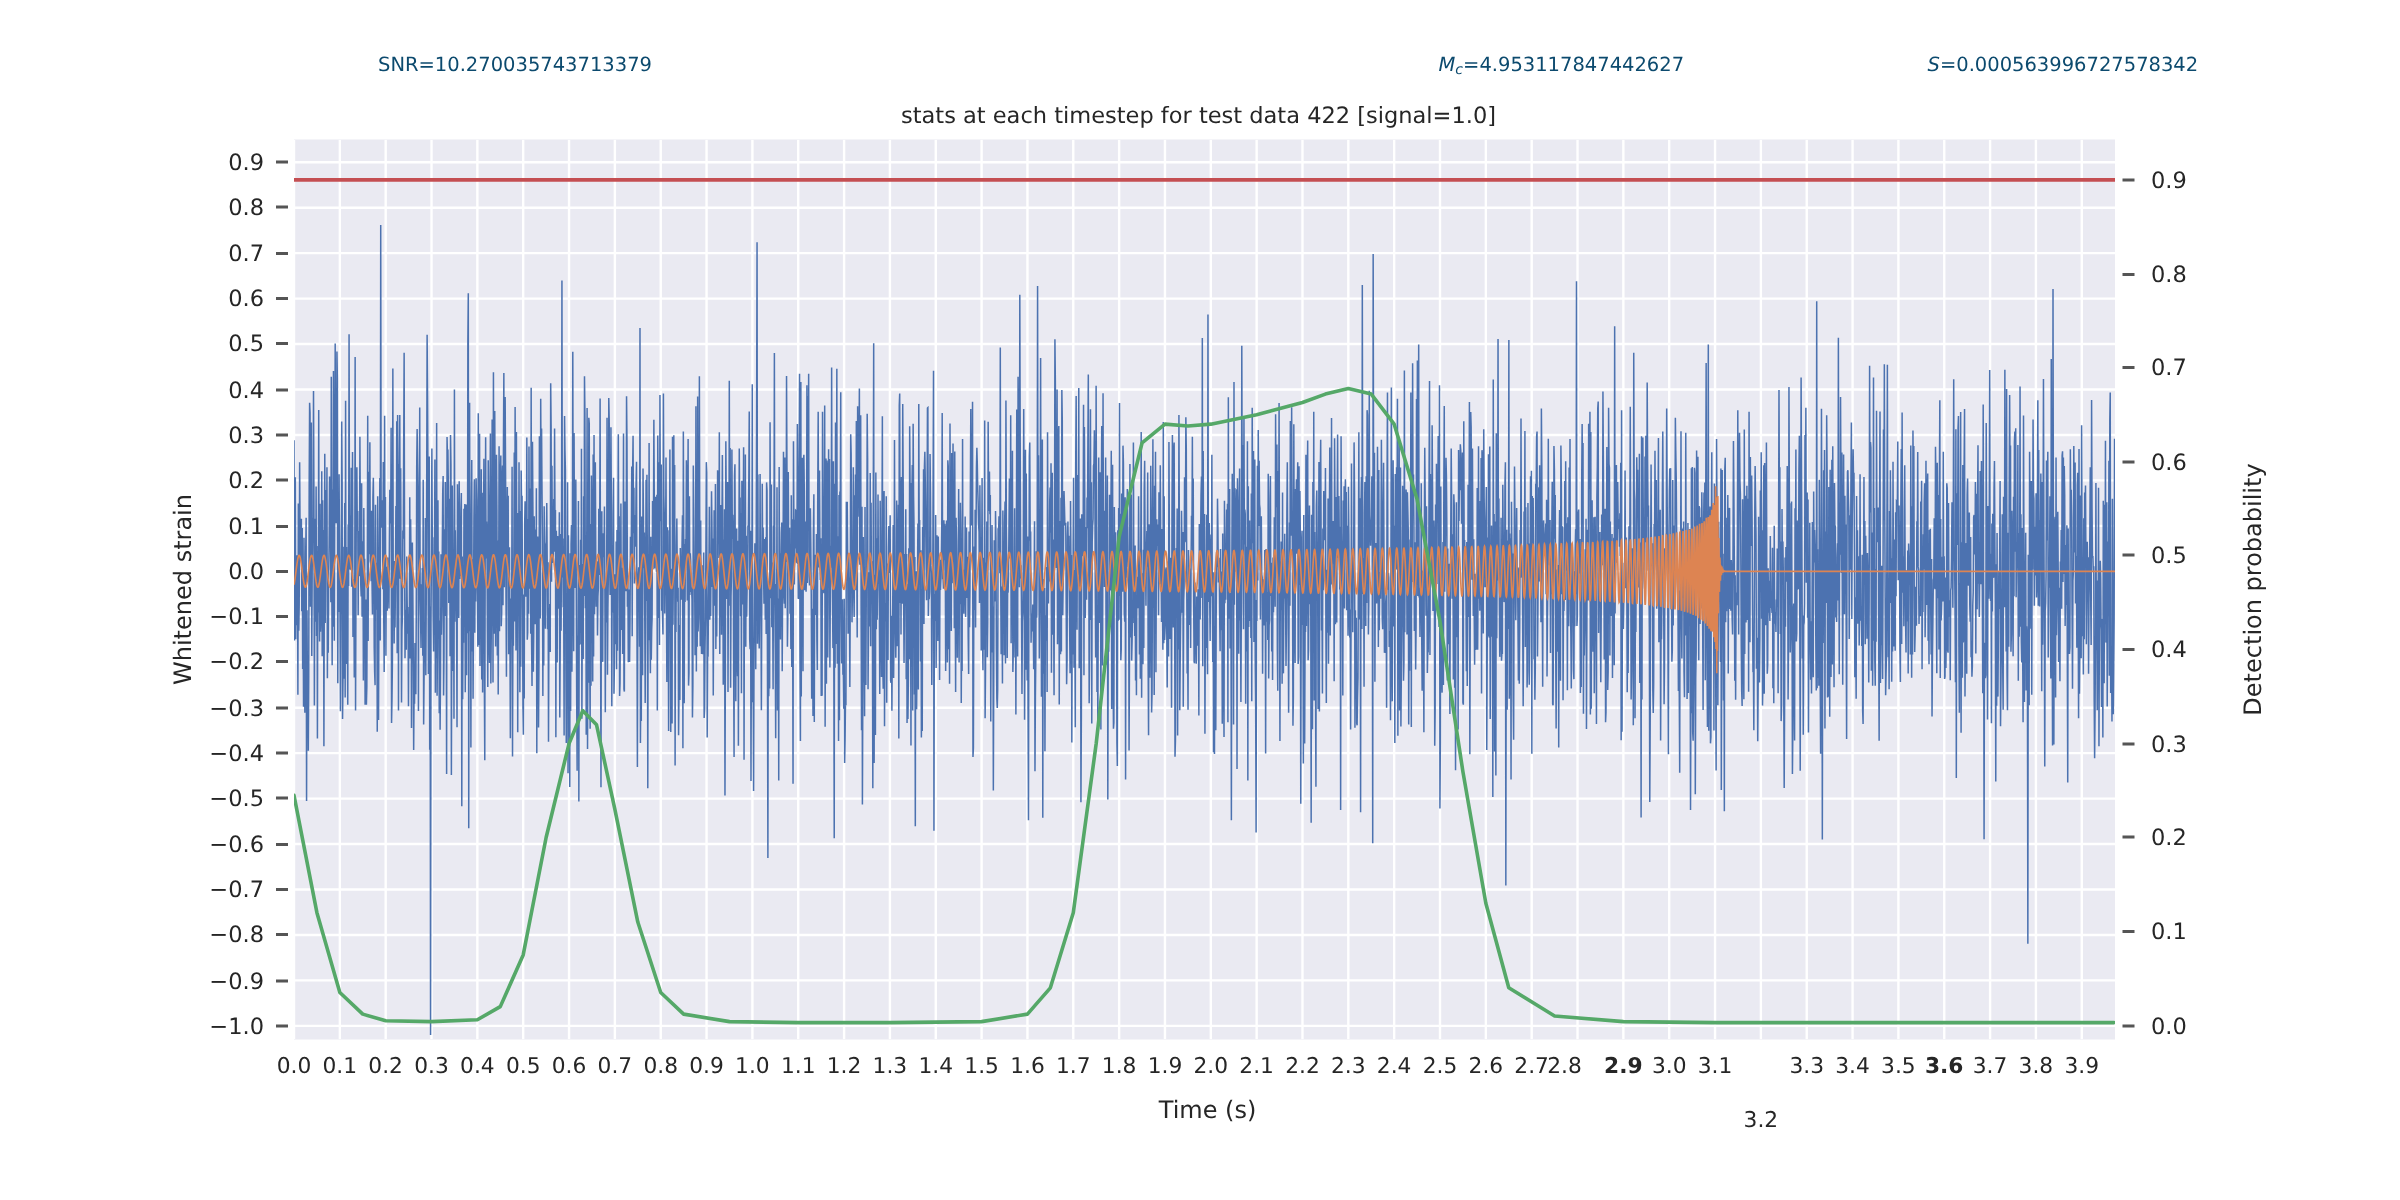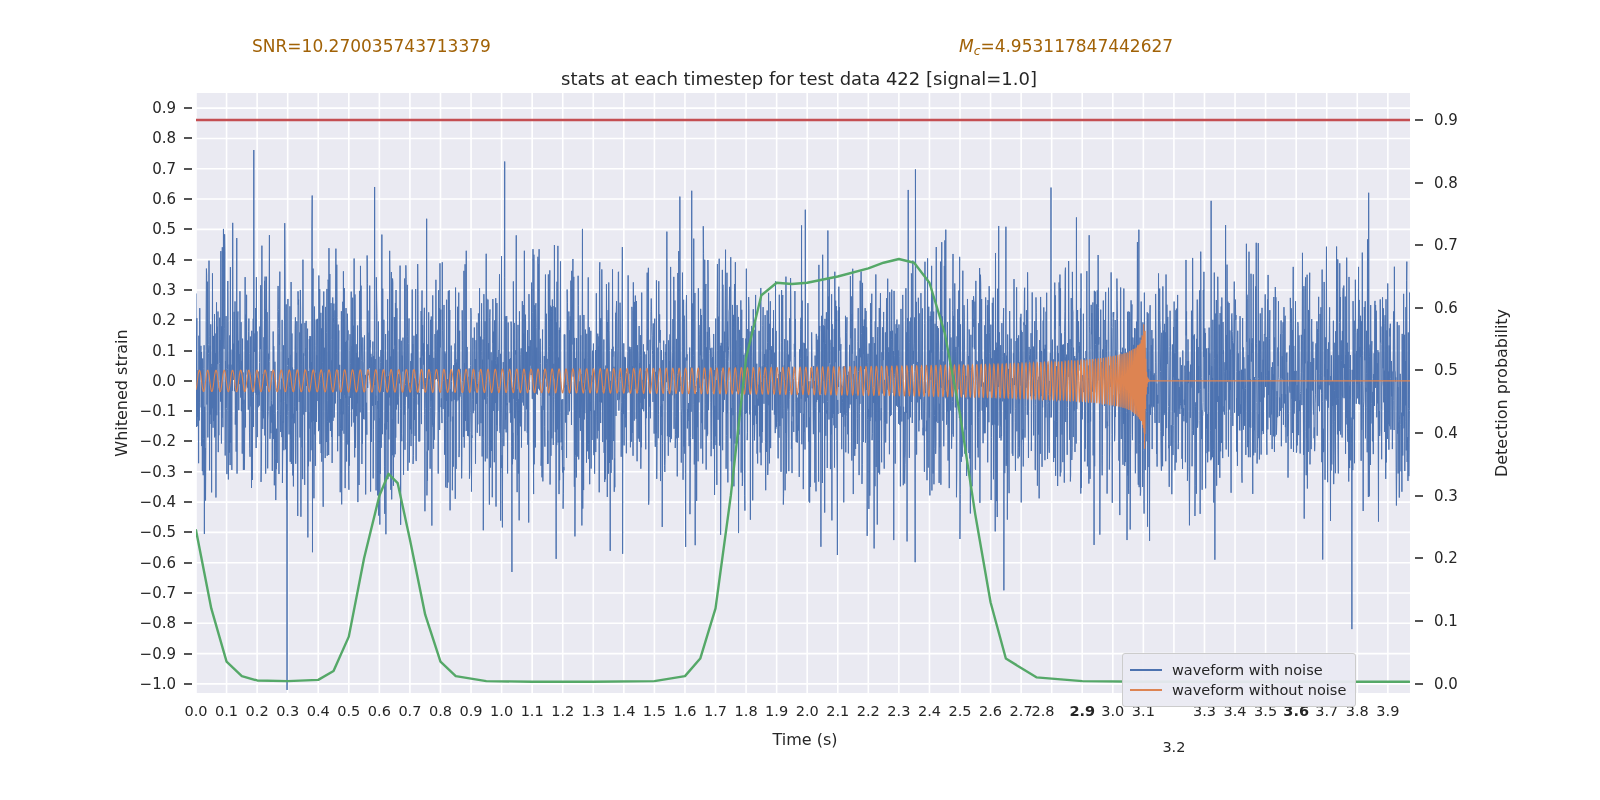--- a/index.html
+++ b/index.html
@@ -11,38 +11,38 @@
   }
   #figure {
     position: relative;
     width: 1600px; height: 800px;
     background: #ffffff;
   }
   
   .suptitle {
     position: absolute;
     top: 36px;
-    font-size: 17px;
-    color: #a16207;
+    font-size: 13px;
+    color: #0c4a6e;
     white-space: nowrap;
   }
   #suptitle-snr { left: 252px; }
   #suptitle-mc  { left: 959px; font-style: italic; }
   #suptitle-mc .plainpart { font-style: normal; }
   #suptitle-s   { left: 1285px; font-style: italic; }
   #suptitle-s .plainpart { font-style: normal; }
   .sub { font-size: 0.72em; vertical-align: -0.25em; font-style: italic; }
 
   
   #axes-title {
     position: absolute;
     top: 68px;
     left: 0; width: 1600px;
     text-align: center;
-    font-size: 18px;
+    font-size: 15px;
     color: #262626;
     white-space: nowrap;
   }
   #axes-title-inner { display:inline-block; transform: translateX(-1px); }
 
   
   #plot {
     position: absolute;
     left: 196px; top: 93px;
     width: 1214px; height: 600px;
@@ -138,20 +138,21 @@
   }
   .legend-label { line-height: 20px; }
 </style>
 </head>
 <body>
 
 <div id="figure">
 
   <div class="suptitle" id="suptitle-snr">SNR=10.270035743713379</div>
   <div class="suptitle" id="suptitle-mc"><span>M</span><span class="sub">c</span><span class="plainpart">=4.953117847442627</span></div>
+  <div class="suptitle" id="suptitle-s"><span>S</span><span class="plainpart">=0.000563996727578342</span></div>
 
   <div id="axes-title"><span id="axes-title-inner">stats at each timestep for test data 422 [signal=1.0]</span></div>
 
   <div id="plot">
     <svg id="plot-svg" width="1214" height="600" viewBox="0 0 1214 600">
       <g id="grid-layer">
           <line x1="0" y1="0" x2="0" y2="600" stroke="#FFFFFF" stroke-width="1.6"></line>
           <line x1="30.560100692259283" y1="0" x2="30.560100692259283" y2="600" stroke="#FFFFFF" stroke-width="1.6"></line>
           <line x1="61.120201384518566" y1="0" x2="61.120201384518566" y2="600" stroke="#FFFFFF" stroke-width="1.6"></line>
           <line x1="91.68030207677783" y1="0" x2="91.68030207677783" y2="600" stroke="#FFFFFF" stroke-width="1.6"></line>
@@ -323,24 +324,14 @@
       <div class="xtick-item" style="left: 1296.16px; font-weight: bold;">3.6</div>
       <div class="xtick-item" style="left: 1326.72px;">3.7</div>
       <div class="xtick-item" style="left: 1357.28px;">3.8</div>
       <div class="xtick-item" style="left: 1387.84px;">3.9</div>
     </div>
 
   <div id="ylabel-left">Whitened strain</div>
   <div id="ylabel-right">Detection probability</div>
   <div id="xlabel"><span id="xlabel-inner">Time (s)</span></div>
 
-  <div id="legend">
-    <div class="legend-row">
-      <span class="legend-swatch" id="legend-swatch-0" style="border-top-color: rgb(76, 114, 176);"></span>
-      <span class="legend-label">waveform with noise</span>
-    </div>
-    <div class="legend-row">
-      <span class="legend-swatch" id="legend-swatch-1" style="border-top-color: rgb(221, 132, 82);"></span>
-      <span class="legend-label">waveform without noise</span>
-    </div>
-  </div>
 
 </div>
 
 </body></html>

